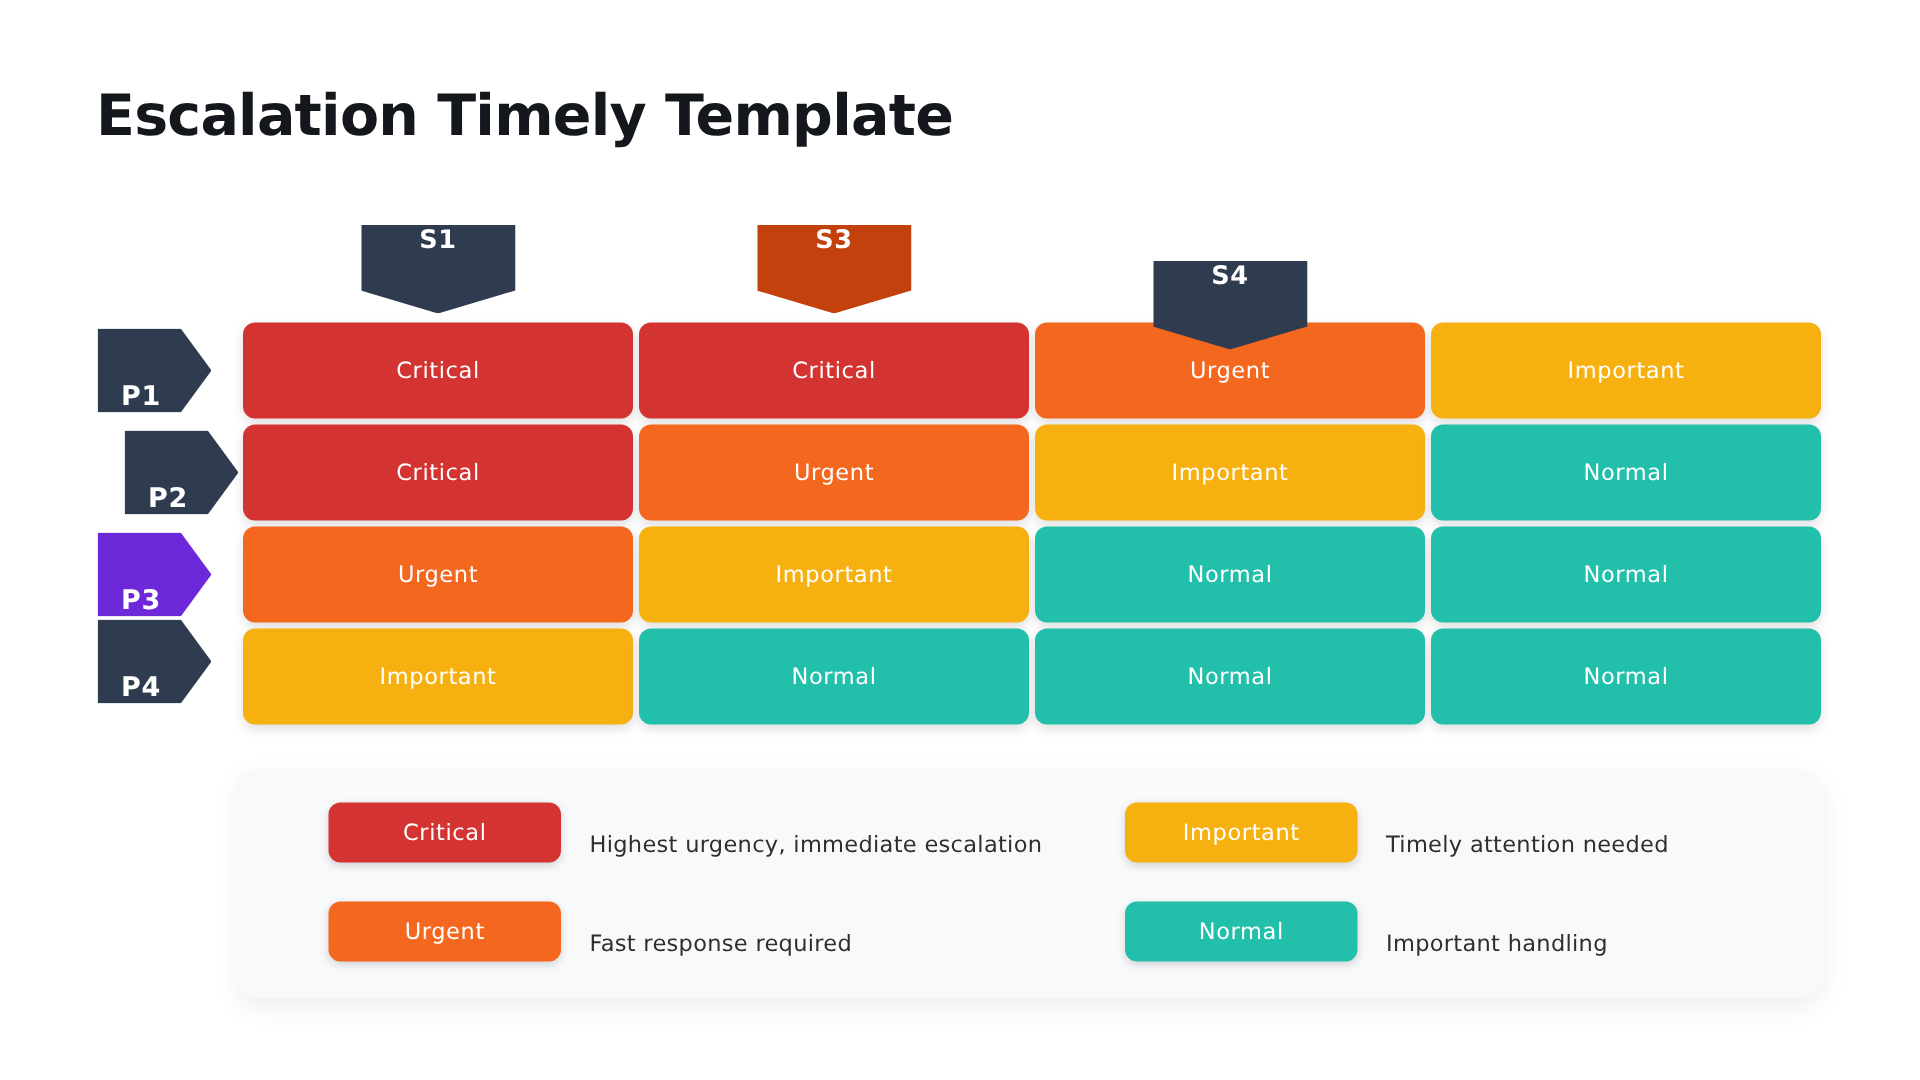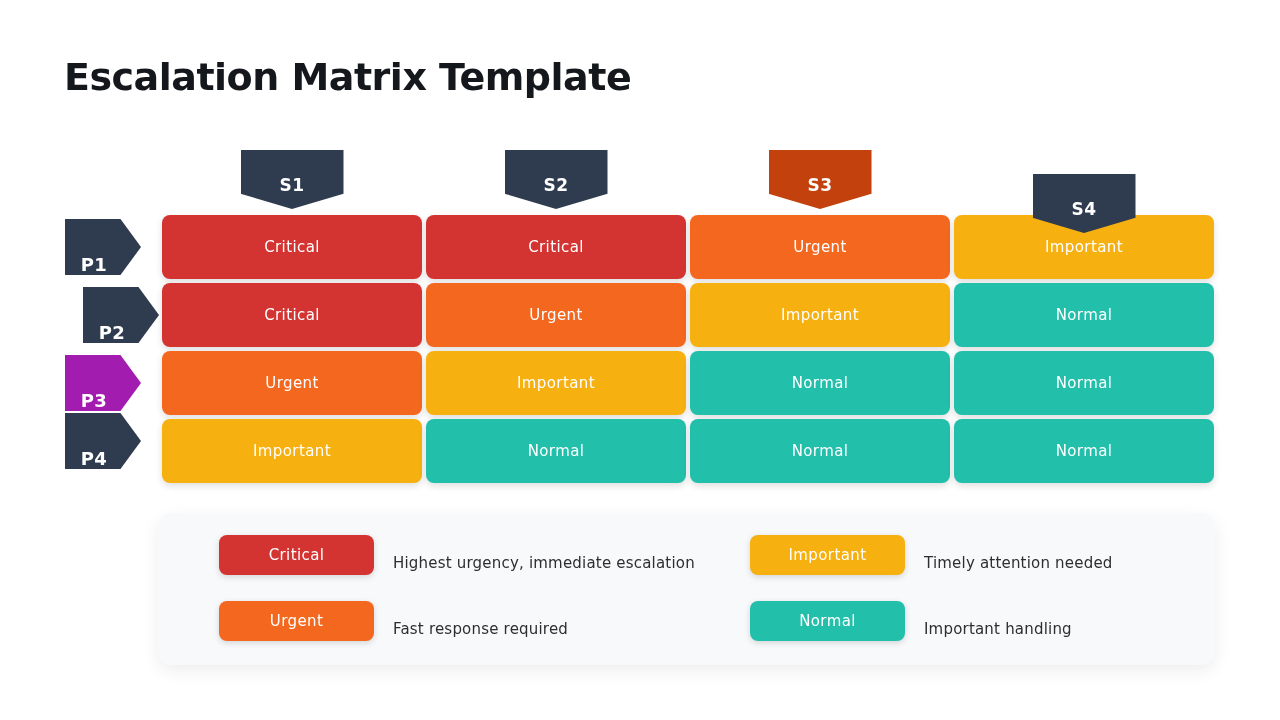--- a/index.html
+++ b/index.html
@@ -28,21 +28,21 @@
   
   .matrix { position: absolute; left: 162px; top: 150px; }
 
   .head-row { display: flex; gap: 4px; height: 59px; margin-bottom: 6px; }
   .head-slot { width: 260px; display: flex; justify-content: center; }
   .banner {
     width: 103px; height: 59px;
     background: #2f3b4e;
     clip-path: polygon(0 0, 100% 0, 100% 74%, 50% 100%, 0 74%);
     color: #fff; font-weight: bold; font-size: 17px; letter-spacing: 0.5px;
-    display: flex; align-items: flex-end; justify-content: center;
+    display: flex; align-items: flex-start; justify-content: center;
     padding-bottom: 14px;
   }
 
   .m-row { display: flex; gap: 4px; margin-bottom: 4px; }
   .cell {
     width: 260px; height: 64px;
     border-radius: 8px;
     display: flex; align-items: center; justify-content: center;
     color: #fff; font-size: 15px; letter-spacing: 0.4px;
     box-shadow: 0 3px 7px rgba(0,0,0,0.13);
@@ -77,35 +77,30 @@
     display: flex; align-items: center; justify-content: center;
     color: #fff; font-size: 15px; letter-spacing: 0.4px;
     box-shadow: 0 2px 6px rgba(0,0,0,0.15);
   }
   .legend-desc { font-size: 15px; color: #2e2e2e; letter-spacing: 0.2px; margin-top: 16px; }
 </style>
 </head>
 <body>
 
 <div class="stage">
-  <h1 class="title">Escalation Matrix Template</h1>
+  <h1 class="title">Escalation Timely Template</h1>
 
   <div class="matrix">
     <div class="head-row">
         <div class="head-slot">
           <div class="banner" style="background: rgb(47, 59, 78);">
             <span>S1</span>
           </div>
         </div>
         <div class="head-slot">
-          <div class="banner" style="background: rgb(47, 59, 78);">
-            <span>S2</span>
-          </div>
-        </div>
-        <div class="head-slot">
           <div class="banner" style="background: #c2410c;">
             <span>S3</span>
           </div>
         </div>
         <div class="head-slot">
           <div class="banner" style="background: rgb(47, 59, 78); margin-top: 24px;">
             <span>S4</span>
           </div>
         </div>
       </div>
@@ -169,21 +164,21 @@
       </div>
   </div>
 
   <div>
       <div class="p-arrow" style="top: 219px; background: rgb(47, 59, 78);">
         <span>P1</span>
       </div>
       <div class="p-arrow" style="top: 287px; background: rgb(47, 59, 78); margin-left: 18px;">
         <span>P2</span>
       </div>
-      <div class="p-arrow" style="top: 355px; background: #a21caf;">
+      <div class="p-arrow" style="top: 355px; background: #6d28d9;">
         <span>P3</span>
       </div>
       <div class="p-arrow" style="top: 413px; background: rgb(47, 59, 78);">
         <span>P4</span>
       </div>
     </div>
 
   <div class="legend-panel">
     <div class="legend-column first">
         <div class="legend-item">

